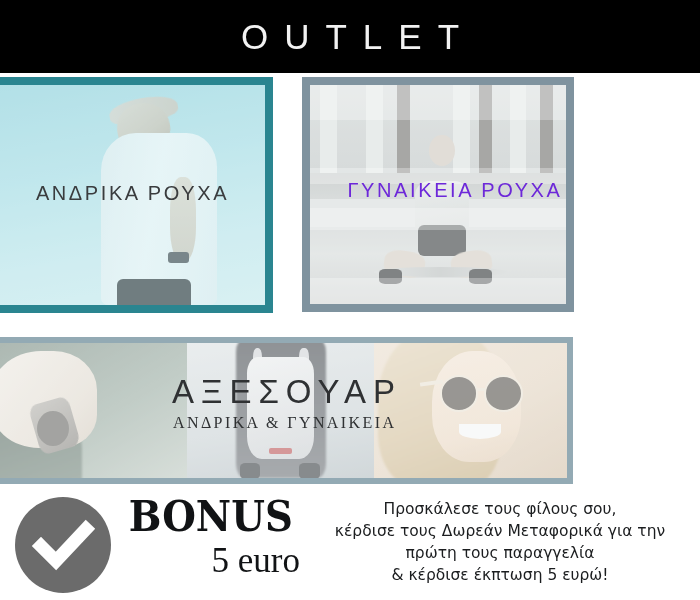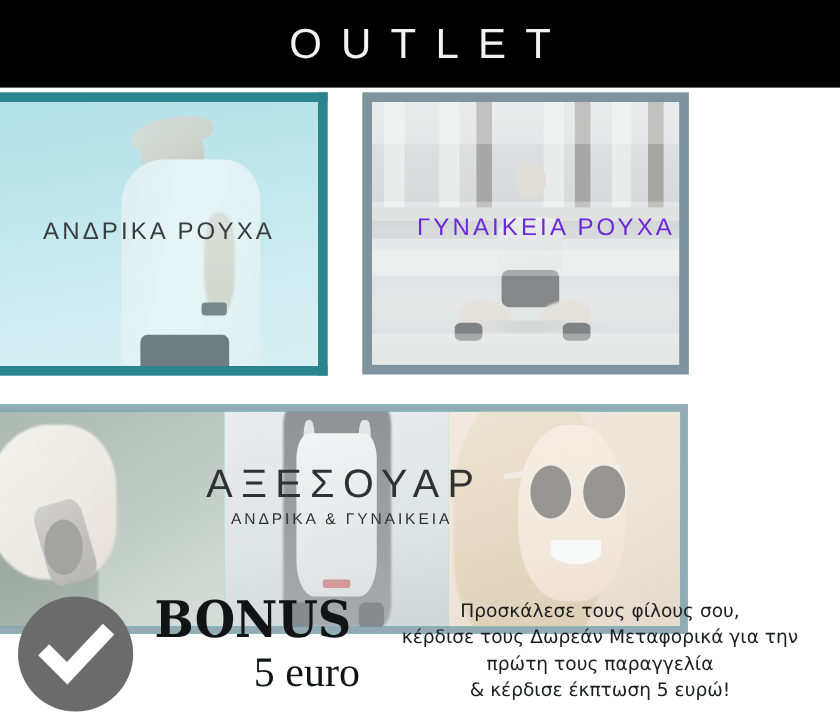--- a/index.html
+++ b/index.html
@@ -168,25 +168,25 @@
     font-weight:300;
     letter-spacing:2.6px;
     color:#3a3c3e;
     z-index:6;
     white-space:nowrap;
   }
   .card-women .card-label { color:#6d28d9; top:43%;padding-left:34px; }
 
   
   .acc-banner {
-    position:absolute; left:0; top:337px; width:573px; height:191px;
+    position:absolute; left:0; top:337px; width:573px; height:147px;
     border:6px solid #93aab4;
     border-left:0;
     overflow:hidden;
-    background:#14b8a6;
+    background:#0ea5e9;
   }
   .acc-panels { position:absolute; inset:0; display:flex; }
   .acc-panel { position:relative; height:100%; overflow:hidden; }
   .acc-p1 { width:33%; background:linear-gradient(150deg,#7d8f85 0%,#9fb0a6 55%,#c4cec6 100%); }
   .acc-p2 { width:33%; background:linear-gradient(170deg,#e2e6e8 0%,#cfd6d9 60%,#b9c2c6 100%); }
   .acc-p3 { width:34%; background:linear-gradient(150deg,#f0e2d2 0%,#e8d8c4 55%,#d9c5ad 100%); }
 
   .hand {
     position:absolute; left:-6%; top:6%; width:58%; height:72%;
     background:linear-gradient(130deg,#f4efe8 0%,#e6ded3 70%,#d8cec1 100%);
@@ -283,22 +283,22 @@
     position:absolute; left:0; right:0; top:24%;
     text-align:center; z-index:8;
   }
   .acc-title {
     font-family:"Liberation Sans", sans-serif;
     font-size:33px; font-weight:300;
     letter-spacing:7px; text-indent:7px;
     color:#2f3133; line-height:1.05;
   }
   .acc-sub {
-    font-family:Liberation Sans, sans-serif;
-    font-size:13px; font-weight:300;
+    font-family:Liberation Serif, serif;
+    font-size:16px; font-weight:300;
     letter-spacing:2.4px; text-indent:2.4px;
     color:#2f3133; margin-top:4px;
   }
 
   
   .bonus-row { position:absolute; left:0; top:492px; width:700px; height:108px; }
 
   .check-circle {
     position:absolute; left:15px; top:5px;
     width:96px; height:96px; border-radius:50%;

